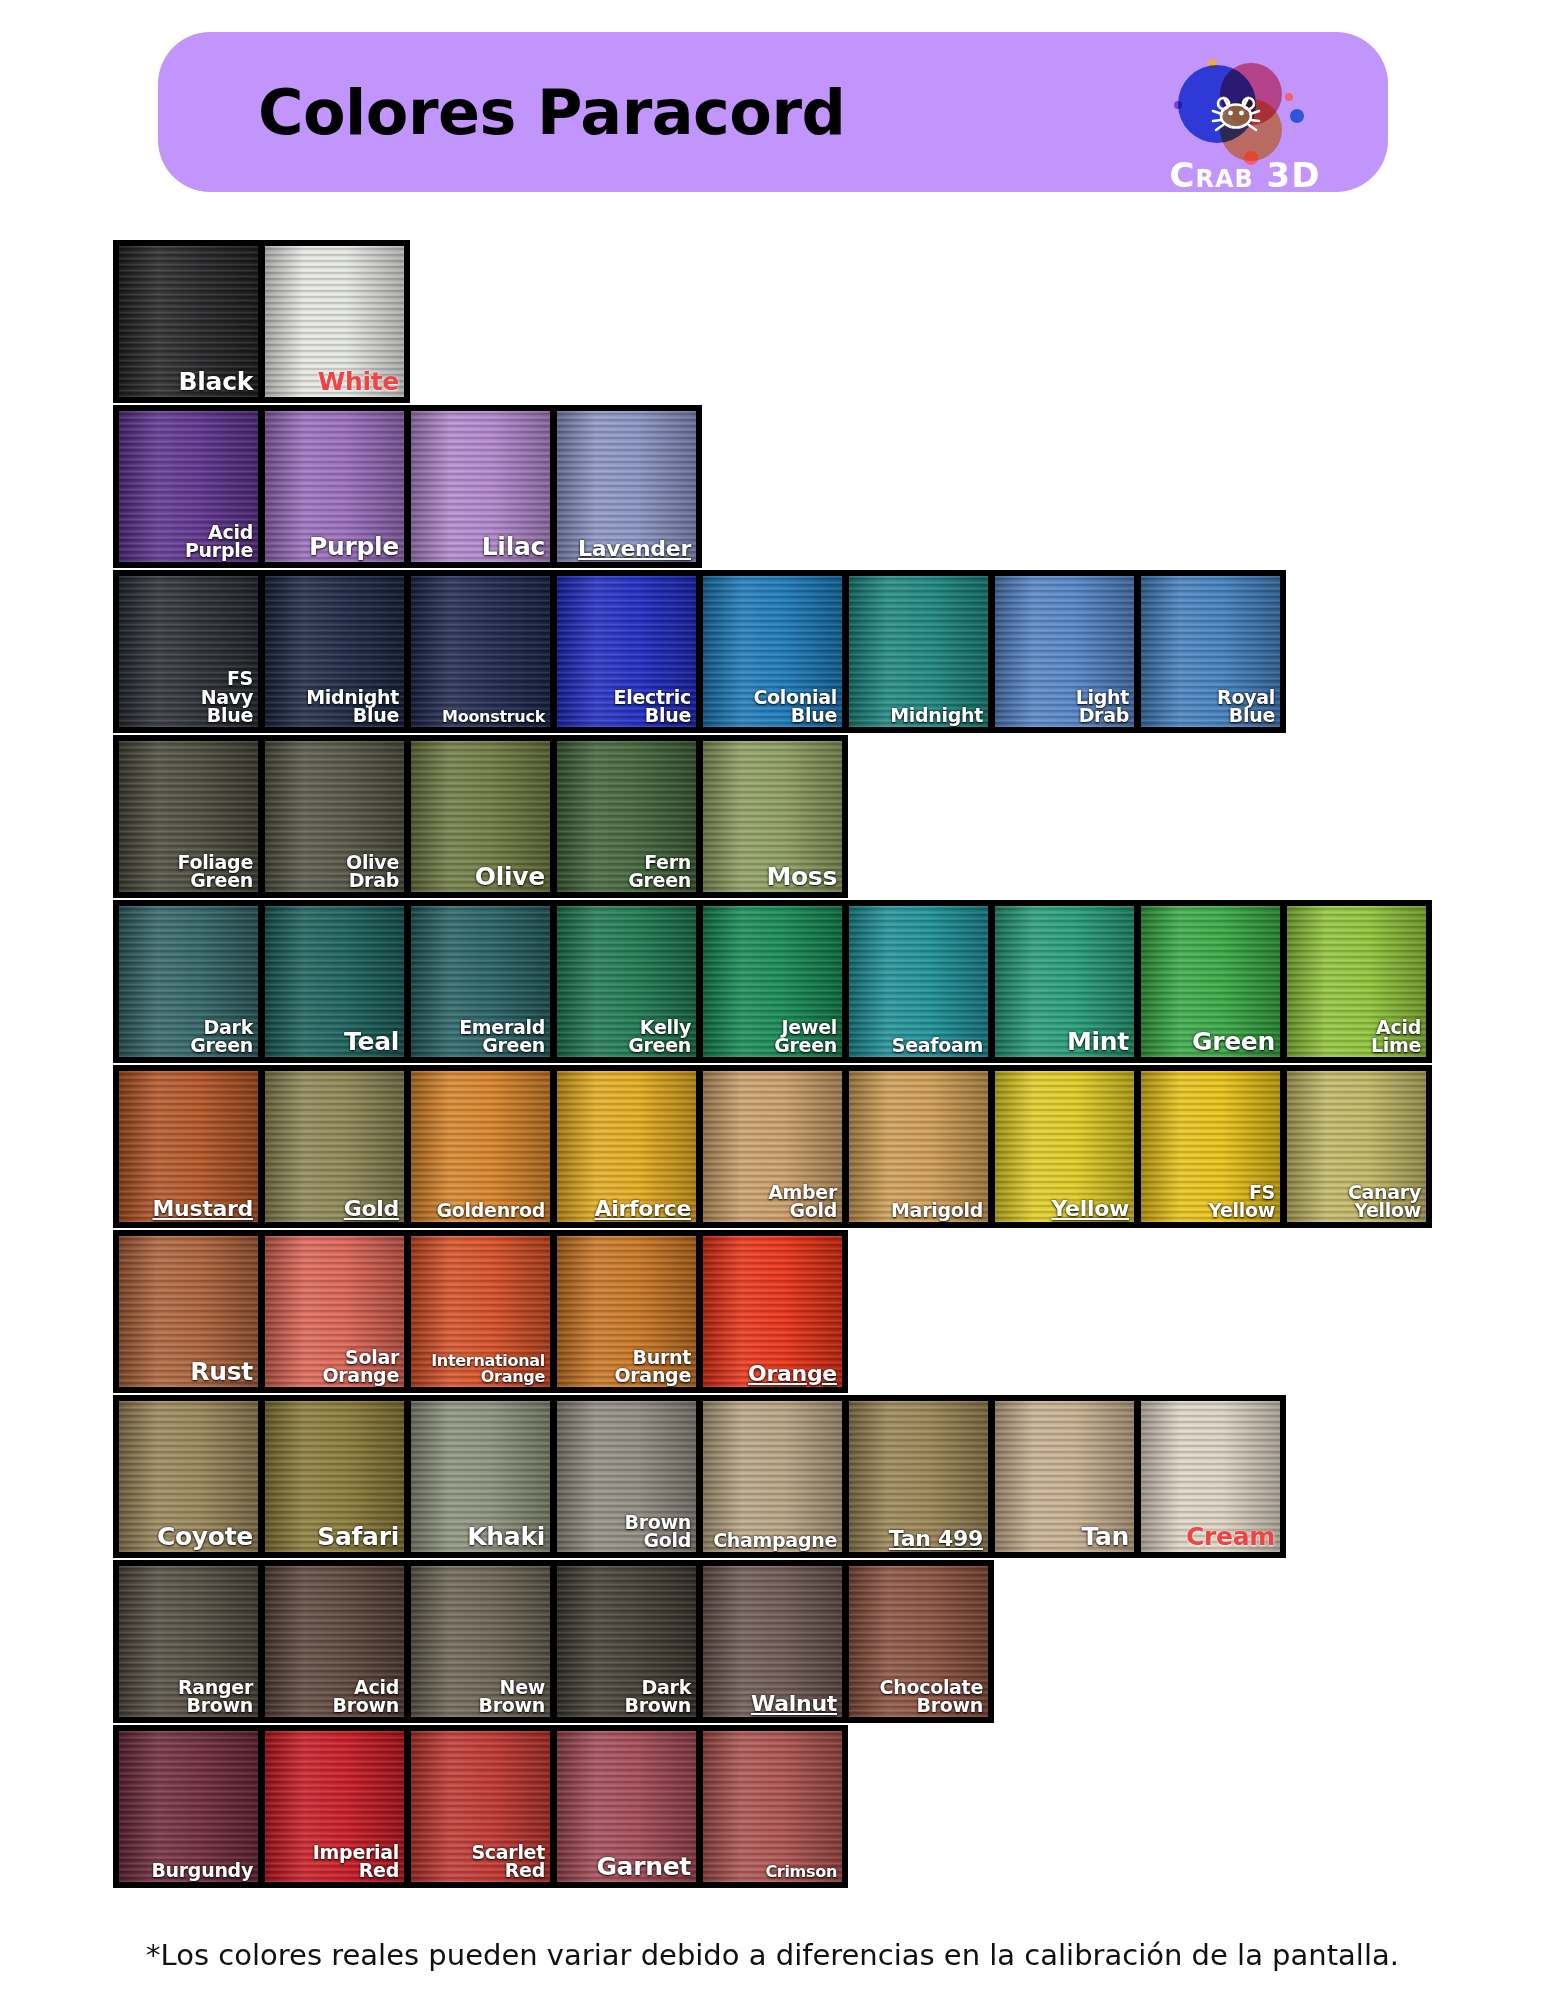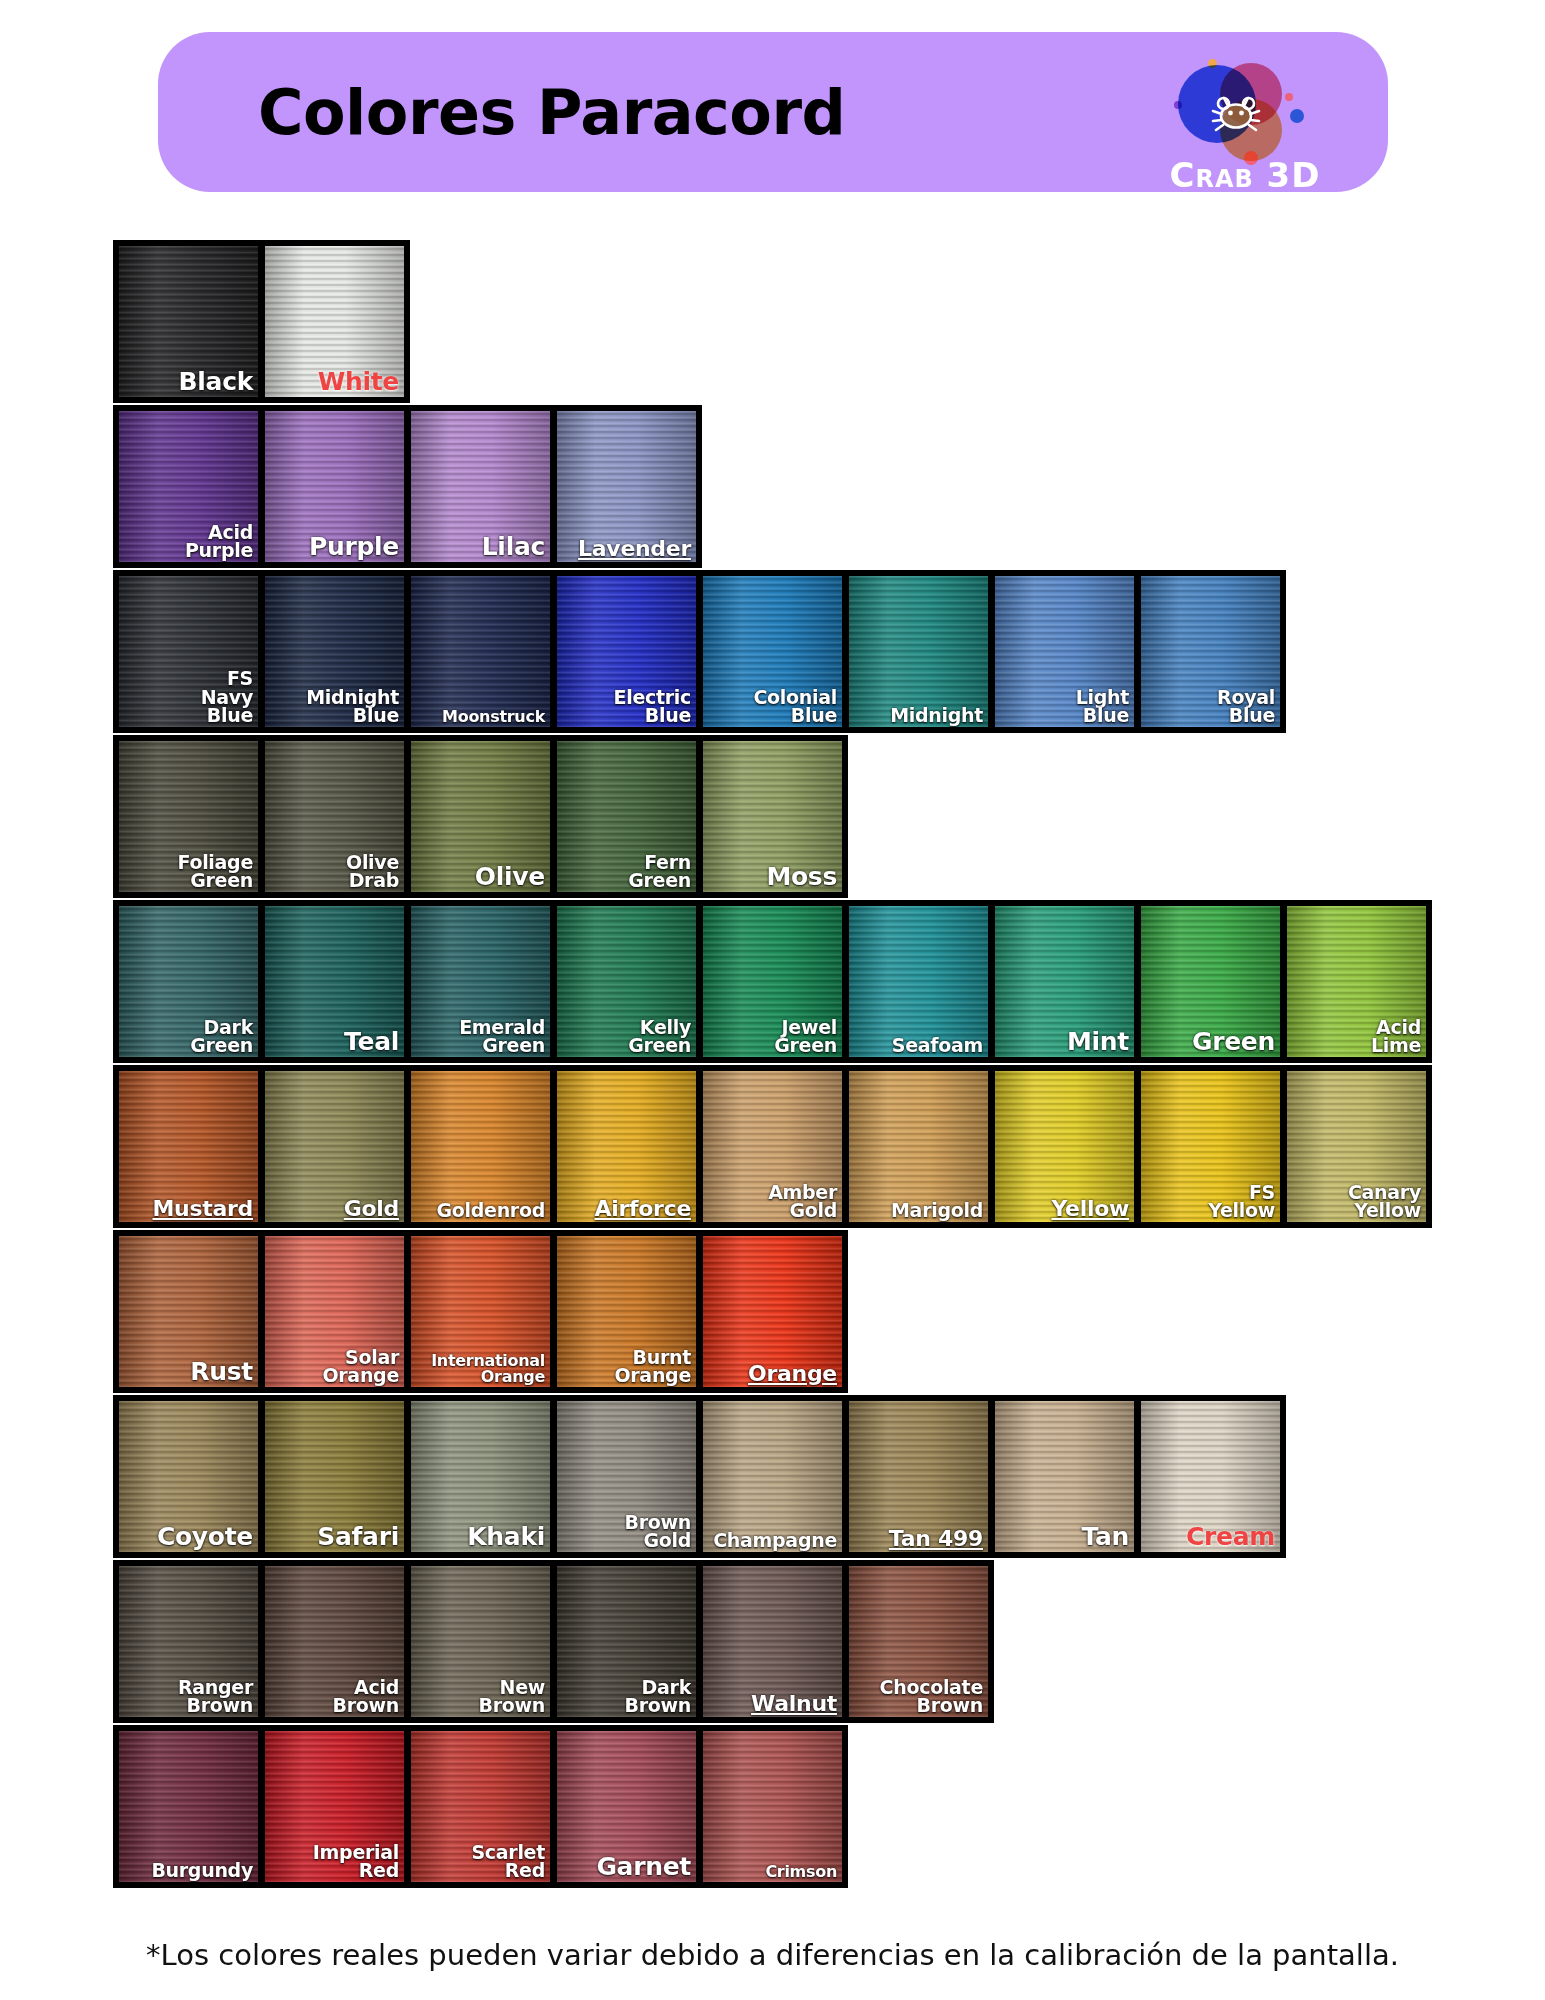--- a/index.html
+++ b/index.html
@@ -287,21 +287,21 @@
         </div>
         <div class="swatch">
           <div class="cord-base" style="background: rgb(19, 135, 127);"></div>
           <div class="cord"></div>
           <div class="sw-label s-md">Midnight</div>
         </div>
         <div class="swatch">
           <div class="cord-base" style="background: rgb(79, 132, 204);"></div>
           <div class="cord"></div>
           <div class="sw-label s-md">Light
-Blue</div>
+Drab</div>
         </div>
         <div class="swatch">
           <div class="cord-base" style="background: rgb(61, 127, 196);"></div>
           <div class="cord"></div>
           <div class="sw-label s-md">Royal
 Blue</div>
         </div>
       </div>
       <div class="row">
         <div class="swatch">

